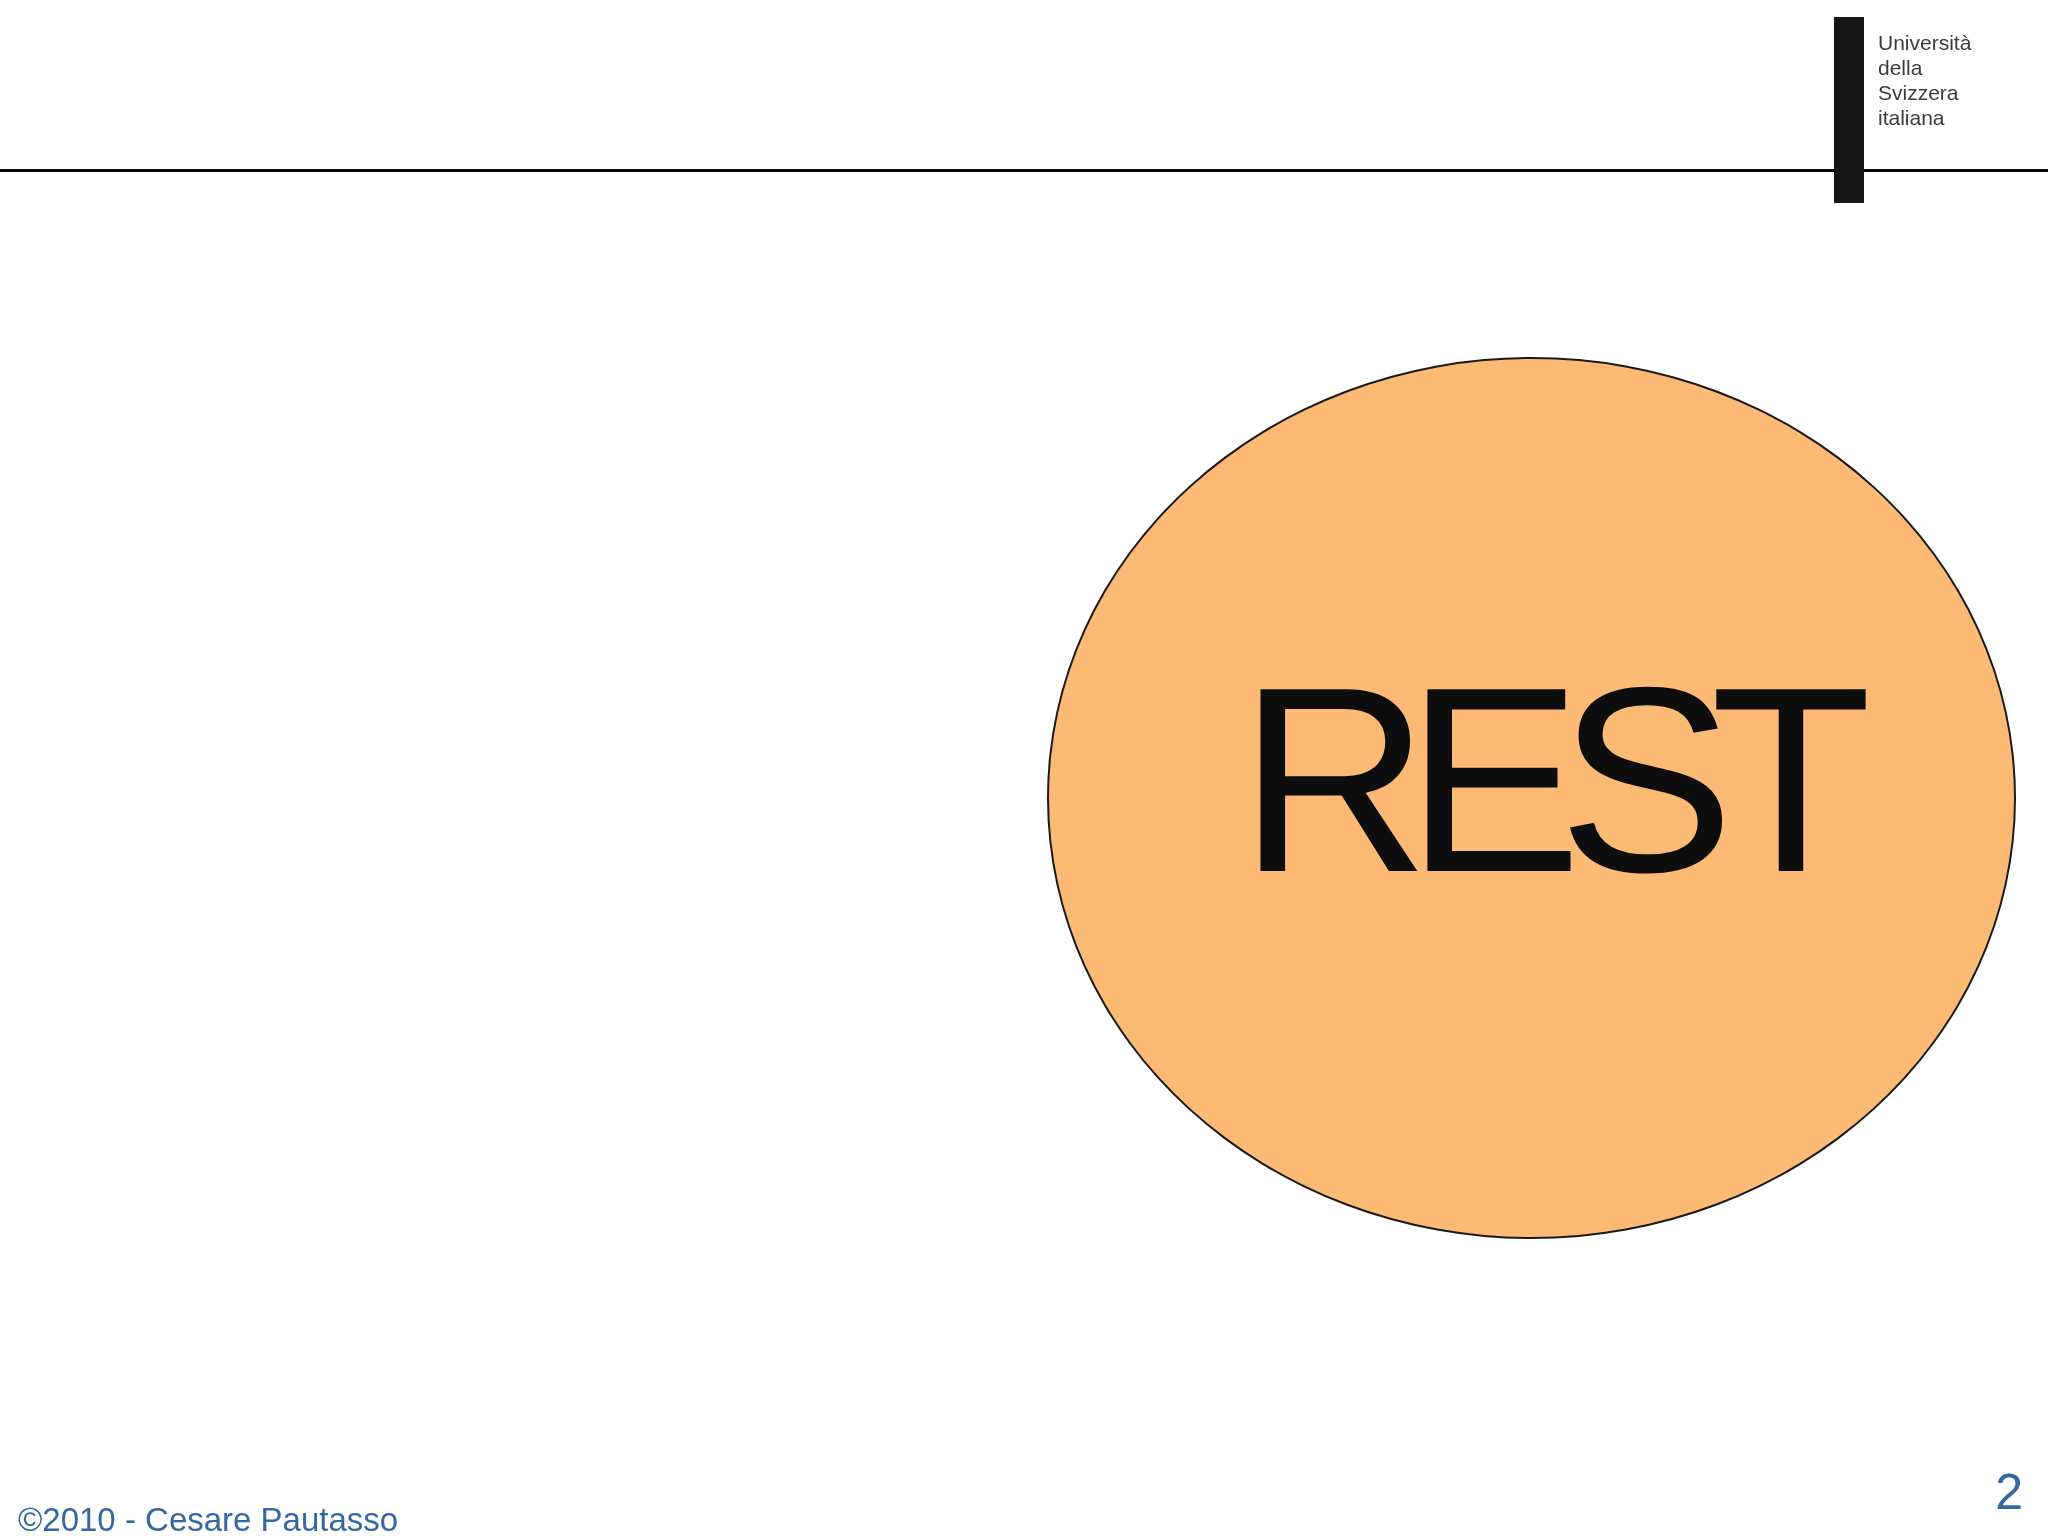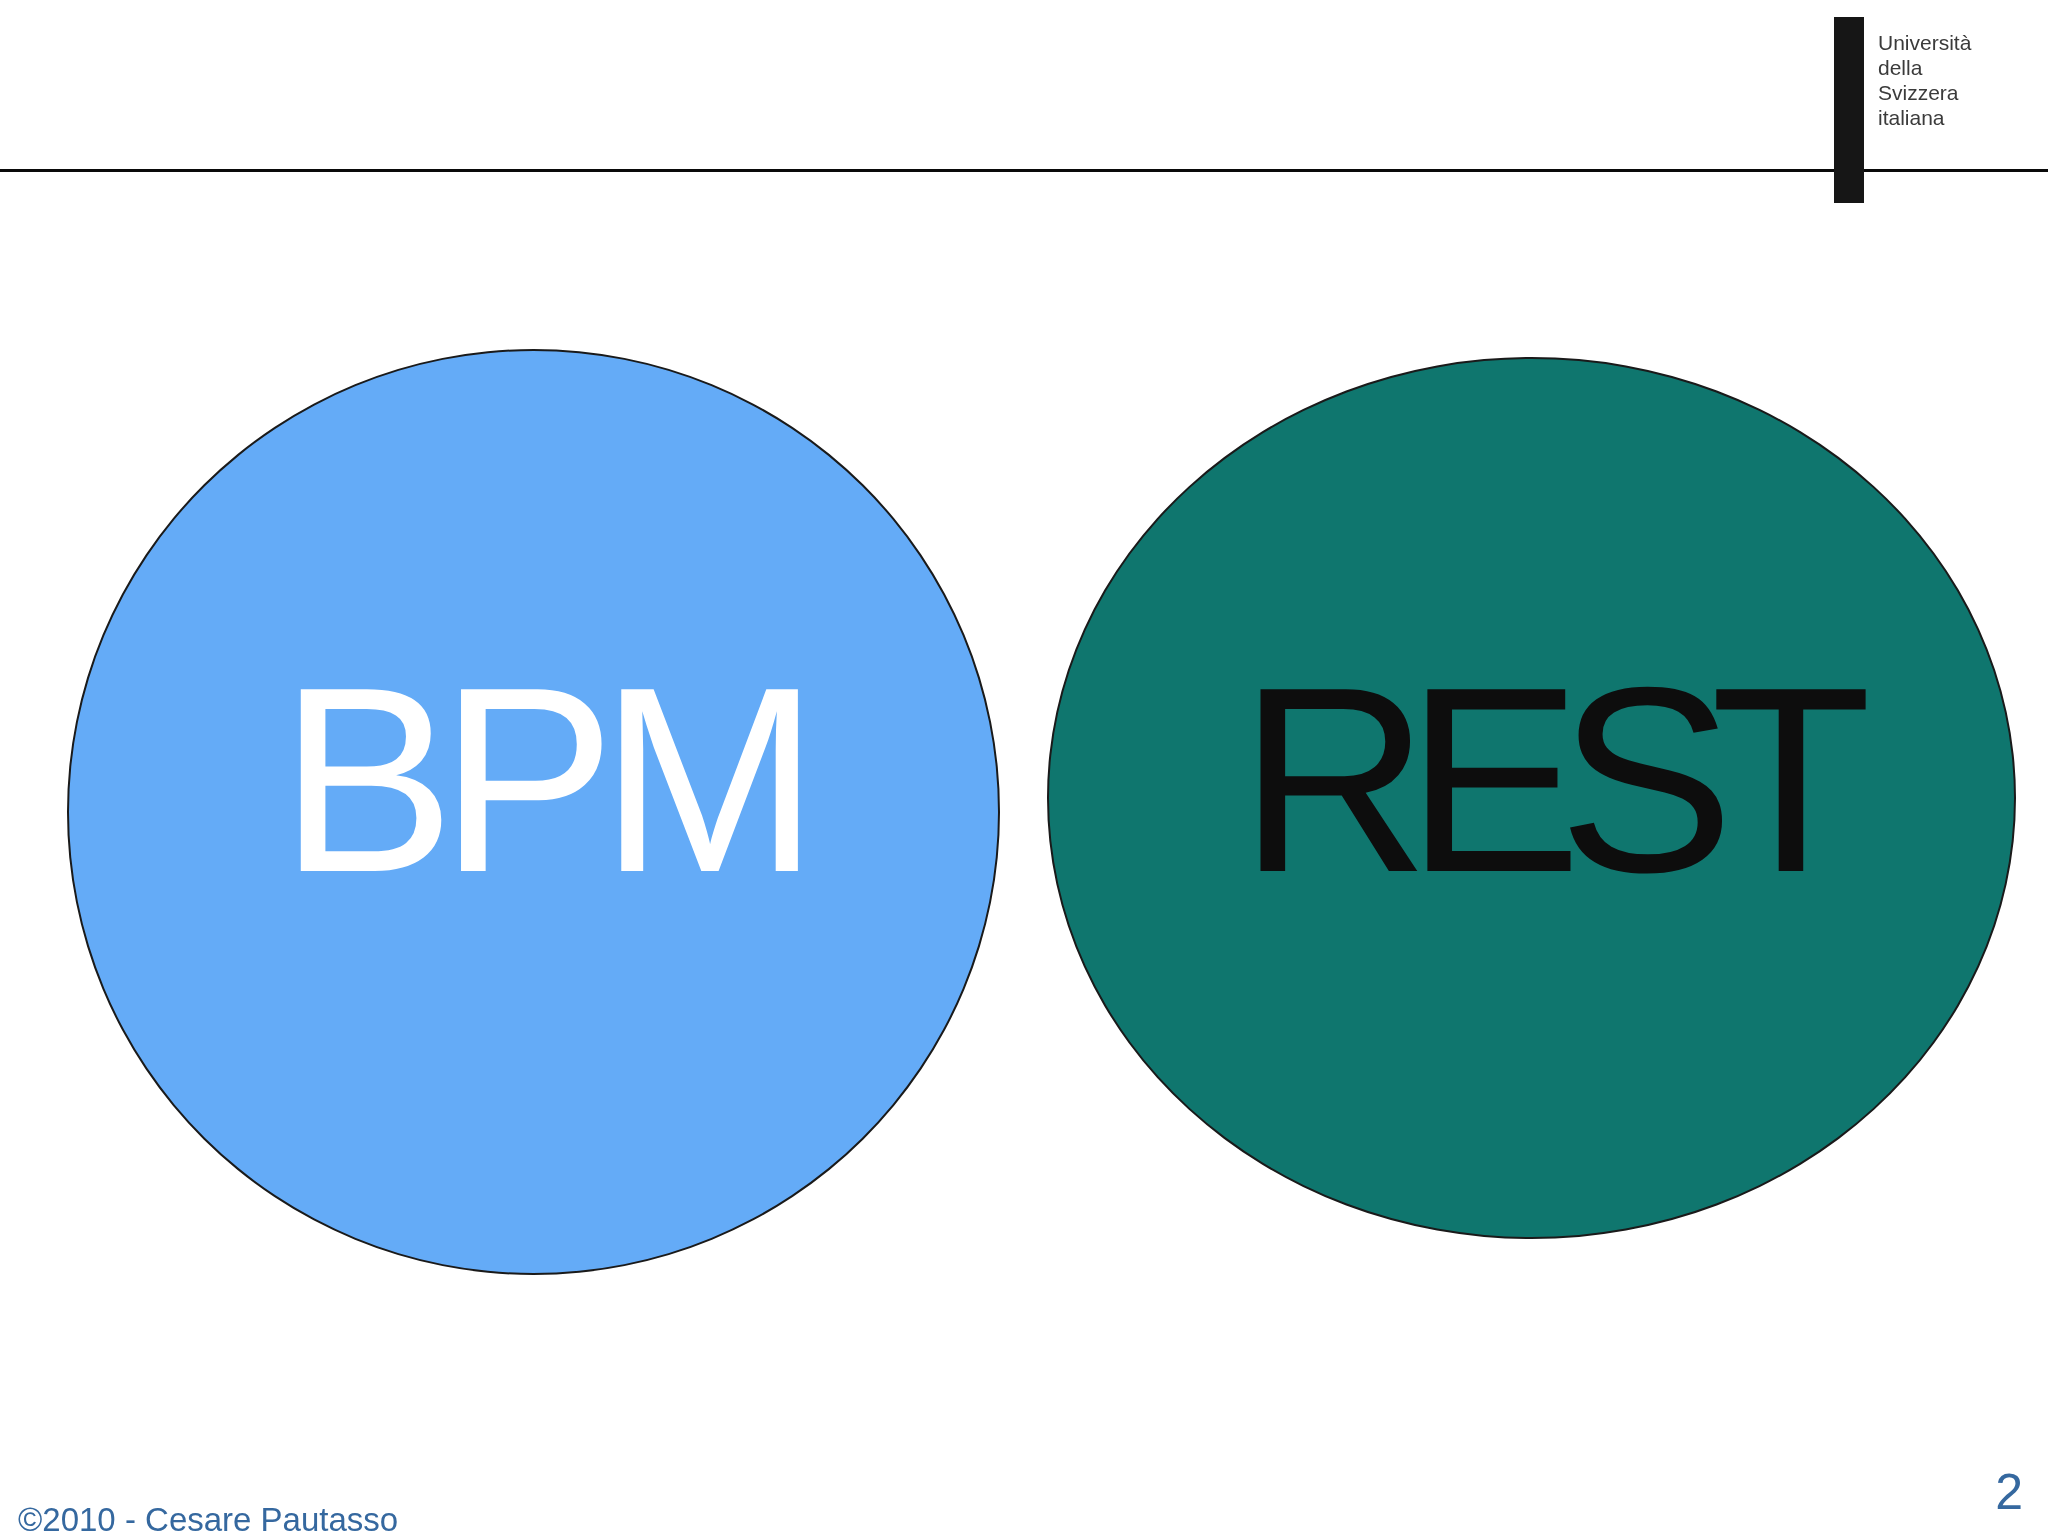--- a/index.html
+++ b/index.html
@@ -112,25 +112,22 @@
   <div class="logo">
     <div class="logo-bar" style="background: rgb(22, 22, 22);"></div>
     <div class="logo-text" style="color: rgb(59, 59, 59);">
       <div>Università</div>
       <div>della</div>
       <div>Svizzera</div>
       <div>italiana</div>
     </div>
   </div>
 
-  <div class="shape shape-bpm" style="background: rgb(100, 171, 247);">
-    <span class="shape-label" style="color: rgb(255, 255, 255);">BPM</span>
-  </div>
 
-  <div class="shape shape-rest" style="background: #0f766e;">
+  <div class="shape shape-rest" style="background: #fdba74;">
     <span class="shape-label" style="color: rgb(13, 13, 13);">REST</span>
   </div>
 
   <div class="footer-copyright" style="color: rgb(53, 104, 159); margin-top: 24px;">©2010 - Cesare Pautasso</div>
 
   <div class="page-number" style="color: rgb(53, 104, 159);">2</div>
 
 </div>
 
 </body></html>

